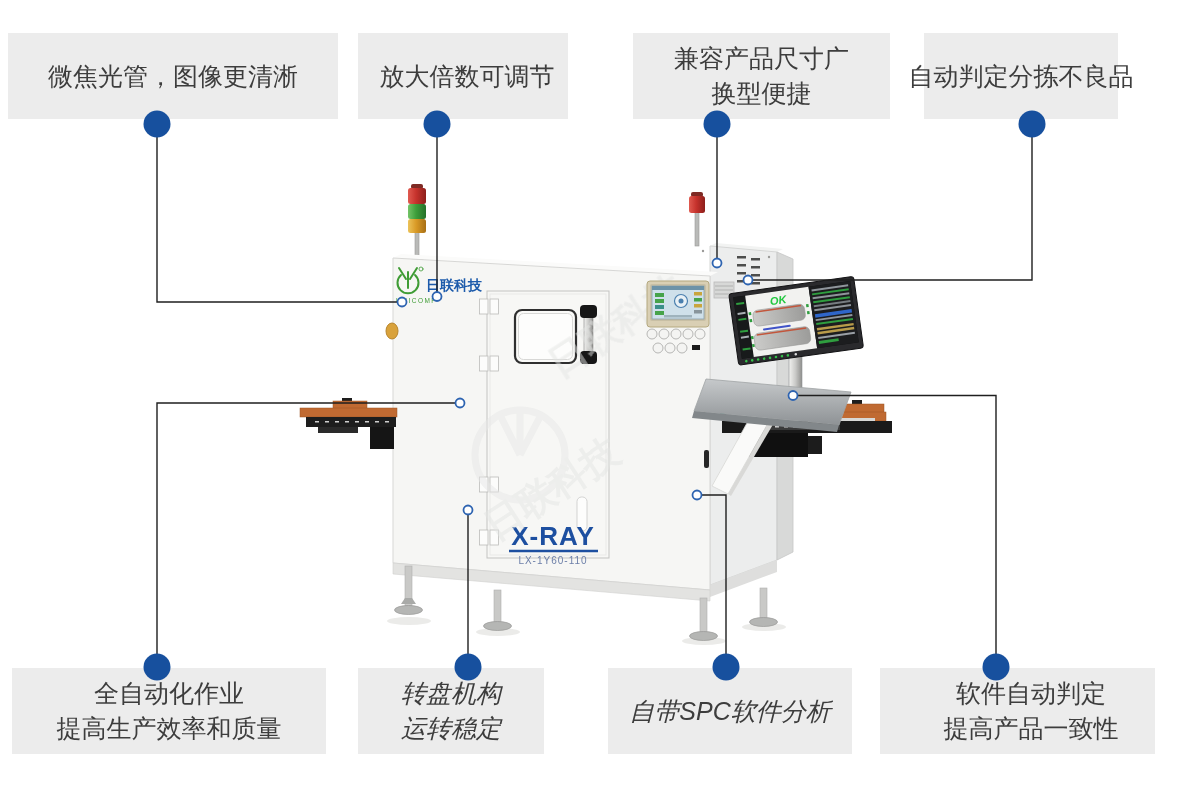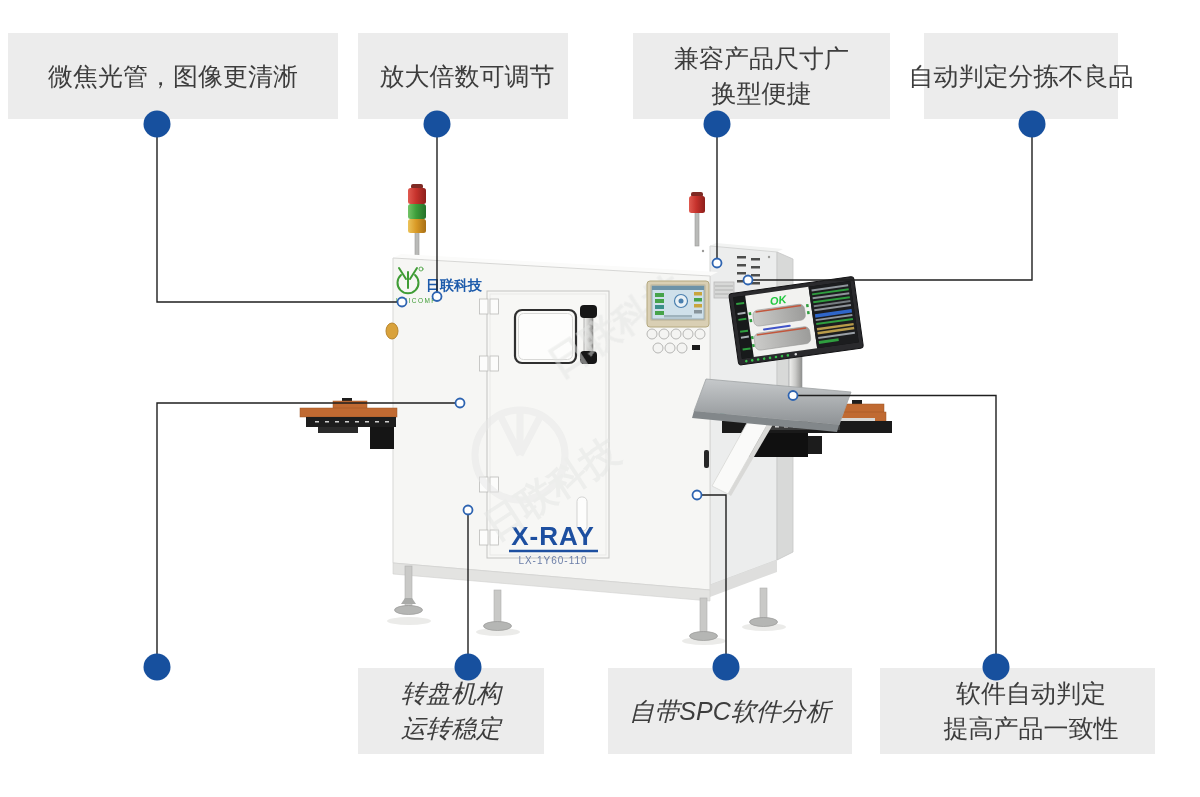--- a/index.html
+++ b/index.html
@@ -34,20 +34,24 @@
   <div class="callout c2">
     <span class="cl">放大倍数可调节</span>
   </div>
   <div class="callout c3">
     <span class="cl">兼容产品尺寸广</span>
     <span class="cl">换型便捷</span>
   </div>
   <div class="callout c4">
     <span class="cl">自动判定分拣不良品</span>
   </div>
+  <div class="callout c5">
+    <span class="cl">全自动化作业</span>
+    <span class="cl">提高生产效率和质量</span>
+  </div>
   <div class="callout c6">
     <span class="cl">转盘机构</span>
     <span class="cl">运转稳定</span>
   </div>
   <div class="callout c7">
     <span class="cl">自带SPC软件分析</span>
   </div>
   <div class="callout c8">
     <span class="cl">软件自动判定</span>
     <span class="cl">提高产品一致性</span>

